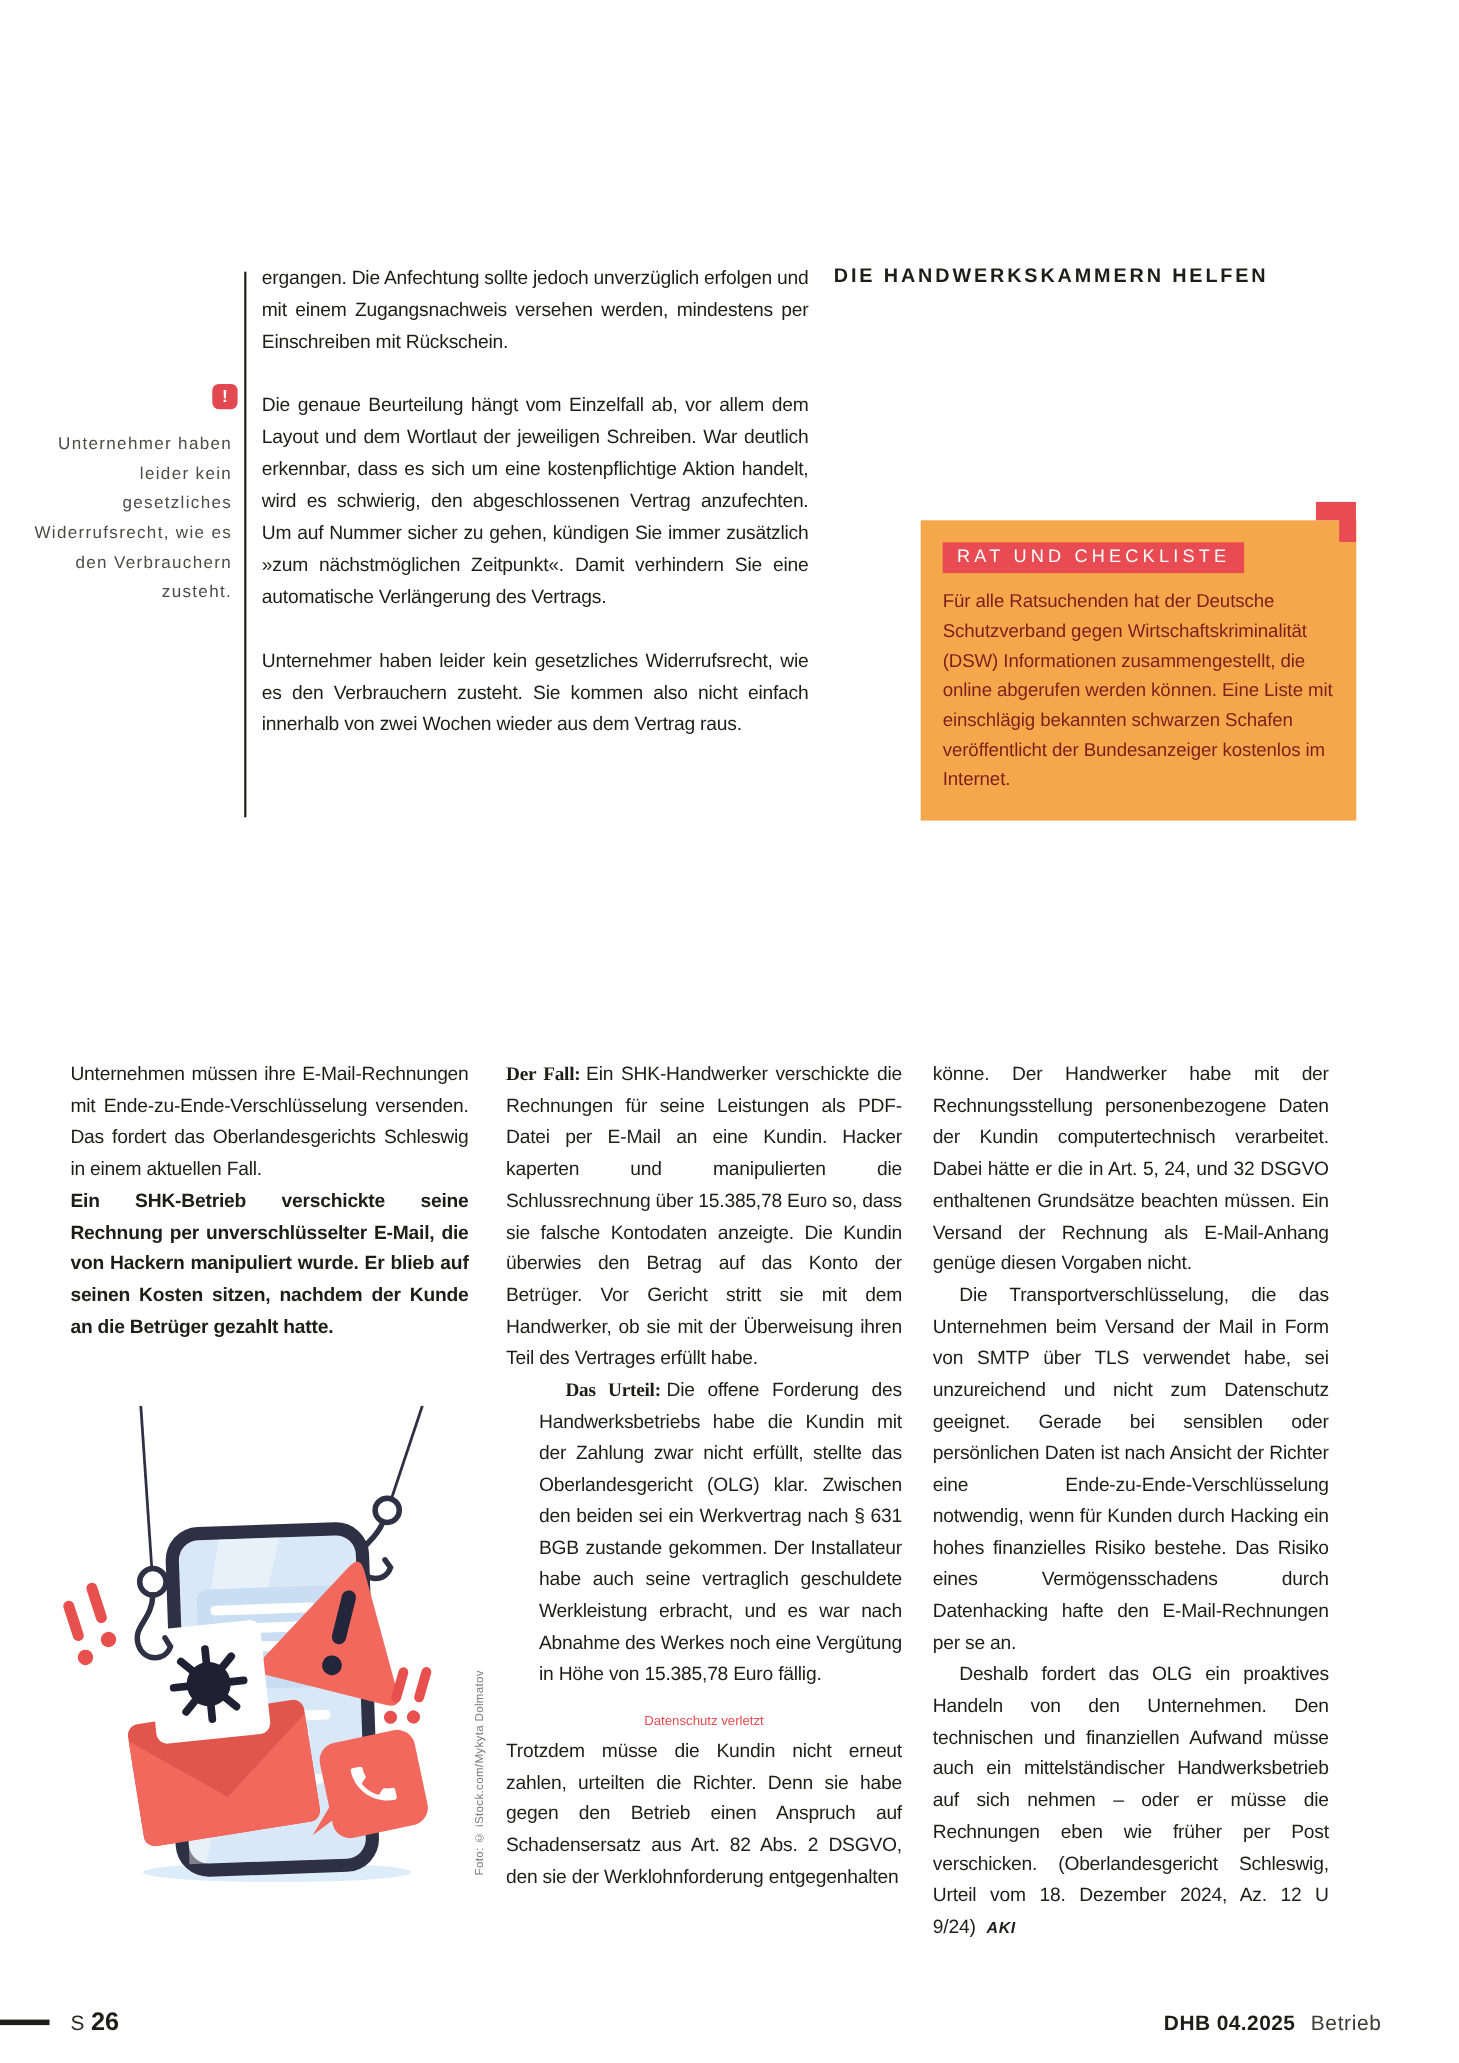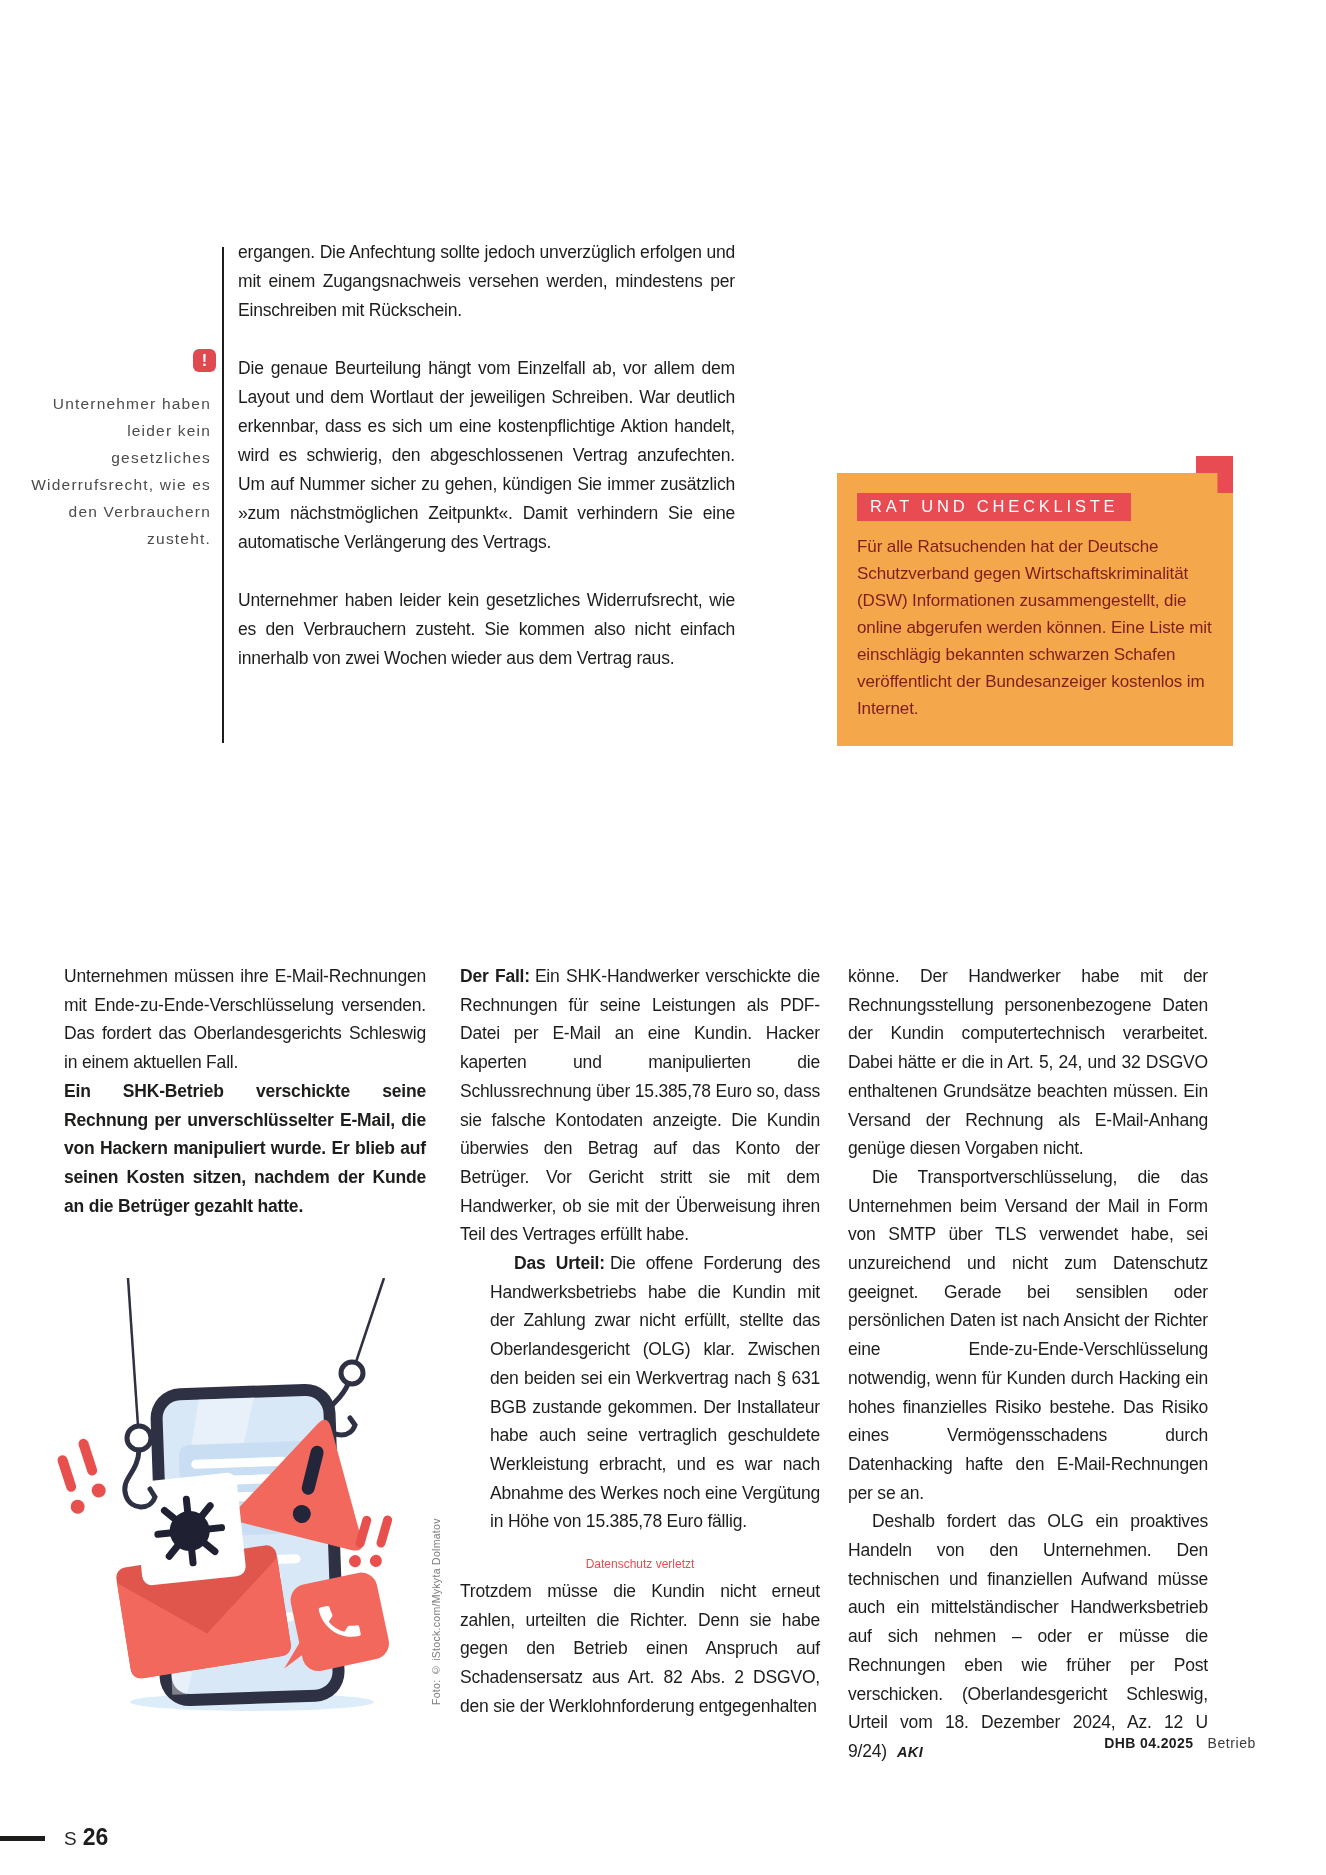--- a/index.html
+++ b/index.html
@@ -57,58 +57,59 @@
   }
   .col { position:absolute; top:962px; width:362px; }
   .col p.body {
     font-size:17.5px; line-height:28.7px; letter-spacing:-0.2px;
     text-align:justify; hyphens:auto;
   }
   .col1 { left:64px; }
   .col1 .intro { font-weight:bold; margin-bottom:29px; }
   .col2 { left:460px; width:360px; }
   .col2 .verdict { text-indent:24px;margin-left:30px; }
-  .col2 .inline-label { margin-right:5px; }
+  .col2 .inline-label { margin-right:5px;font-family:Liberation Serif, serif; }
   .subhead { color:#e84b52; font-weight:normal; font-size:12px; margin:21px 0 6px 0;text-align:center; }
   .col3 { left:848px; width:360px; }
   .col3 .indent { text-indent:24px; }
   .author { font-weight:bold; font-style:italic; font-size:14.5px; margin-left:10px; letter-spacing:0.5px; }
 
   .illustration { position:absolute; left:52px; top:1278px; width:345px; height:435px; }
   .photo-credit {
     position:absolute; left:430px; top:1553px; height:152px;
     writing-mode:vertical-rl; transform:rotate(180deg);
     font-size:10.5px; color:#7c7c7a; letter-spacing:0.3px; white-space:nowrap;
   }
 
   
   .footer-dash { position:absolute; left:0; top:1836px; width:45px; height:5px; background:#1d1d1b; }
   .footer-page { position:absolute; left:64px; top:1824px; }
   .footer-page .pfx { font-size:19px; letter-spacing:2px; color:#2a2a28; }
   .footer-page .num { font-size:23px; font-weight:bold; margin-left:4px; }
-  .footer-right { position:absolute; right:70px; top:1735px; font-size:14px; white-space:nowrap; }
+  .footer-right { position:absolute; right:70px; top:1829px; font-size:19px; white-space:nowrap; }
   .footer-right .issue { font-weight:bold; letter-spacing:0.4px; }
   .footer-right .section { margin-left:14px; color:#3a3a38; letter-spacing:0.6px; }
 </style>
 </head>
 <body>
 
 <div class="page">
 
   <div class="margin-icon">!</div>
   <div class="margin-note">Unternehmer haben leider kein gesetzliches Widerrufsrecht, wie es den Verbrauchern zusteht.</div>
   <div class="top-divider"></div>
 
   <div class="top-mid">
     <p class="body">ergangen. Die Anfechtung sollte jedoch unverzüglich erfolgen und mit einem Zugangsnachweis versehen werden, mindestens per Einschreiben mit Rückschein.</p>
     <p class="body">Die genaue Beurteilung hängt vom Einzelfall ab, vor allem dem Layout und dem Wortlaut der jeweiligen Schreiben. War deutlich erkennbar, dass es sich um eine kostenpflichtige Aktion handelt, wird es schwierig, den abgeschlossenen Vertrag anzufechten. Um auf Nummer sicher zu gehen, kündigen Sie immer zusätzlich »zum nächstmöglichen Zeitpunkt«. Damit verhindern Sie eine automatische Verlängerung des Vertrags.</p>
     <p class="body">Unternehmer haben leider kein gesetzliches Widerrufsrecht, wie es den Verbrauchern zusteht. Sie kommen also nicht einfach innerhalb von zwei Wochen wieder aus dem Vertrag raus.</p>
   </div>
 
   <div class="top-right">
+    <h3>DIE HANDWERKSKAMMERN HELFEN</h3>
   </div>
 
   <div class="checklist-box">
     <span class="corner-flag"></span>
     <div class="checklist-label">RAT UND CHECKLISTE</div>
     <p class="checklist-text">Für alle Ratsuchenden hat der Deutsche Schutzverband gegen Wirtschaftskriminalität (DSW) Informationen zusammengestellt, die online abgerufen werden können. Eine Liste mit einschlägig bekannten schwarzen Schafen veröffentlicht der Bundesanzeiger kostenlos im Internet.</p>
   </div>
 
 
   <div class="col col1">

